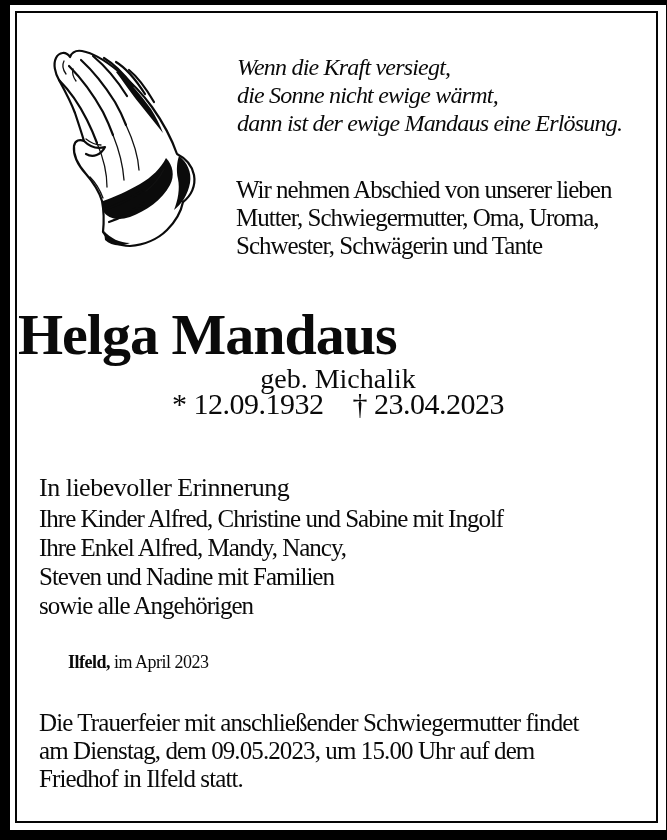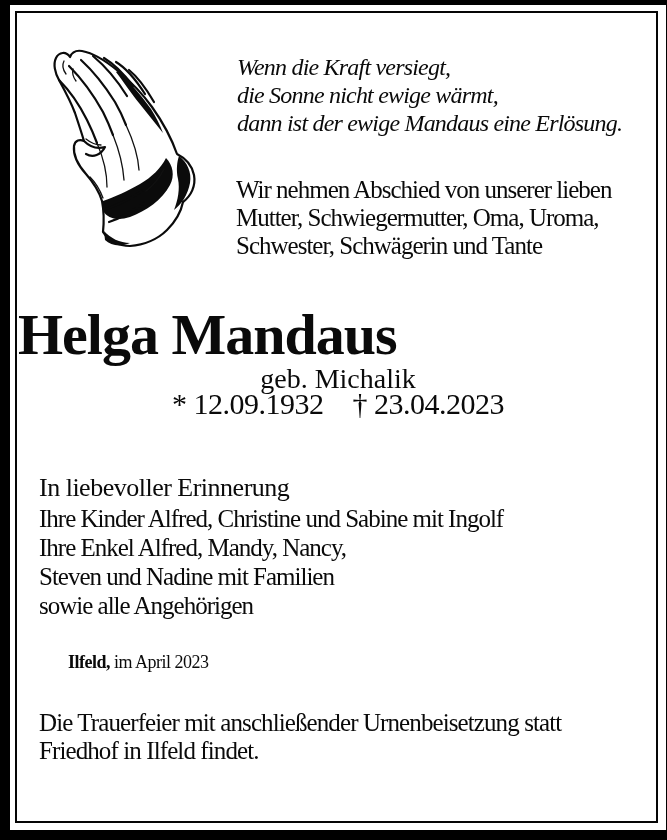--- a/index.html
+++ b/index.html
@@ -154,17 +154,18 @@
       <div>Steven und Nadine mit Familien</div>
       <div>sowie alle Angehörigen</div>
     </div>
 
     <div class="place-date">
       <span class="place">Ilfeld, </span>
       <span>im April 2023</span>
     </div>
 
     <div class="funeral">
-      <div>Die Trauerfeier mit anschließender Urnenbeisetzung statt</div>
-      <div>Friedhof in Ilfeld findet.</div>
+      <div>Die Trauerfeier mit anschließender Schwiegermutter findet</div>
+      <div>am Dienstag, dem 09.05.2023, um 15.00 Uhr auf dem</div>
+      <div>Friedhof in Ilfeld statt.</div>
     </div>
   </div>
 </div>
 
 </body></html>

